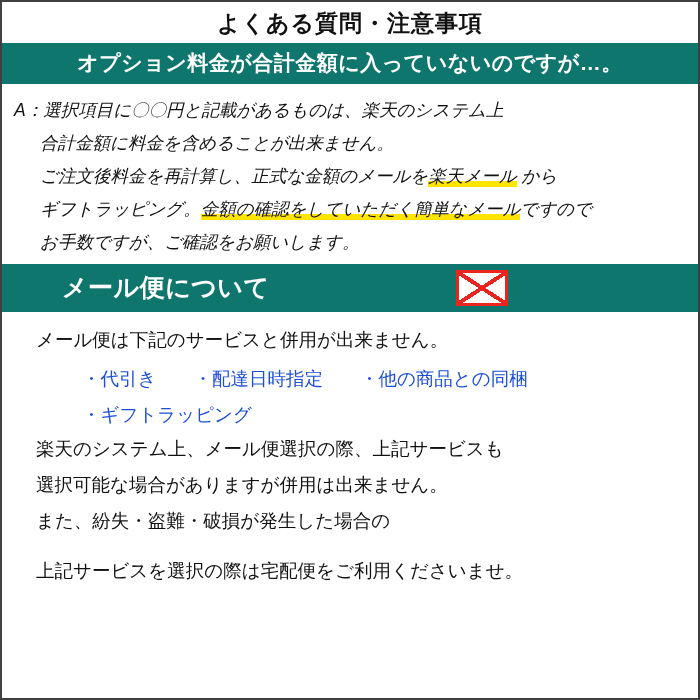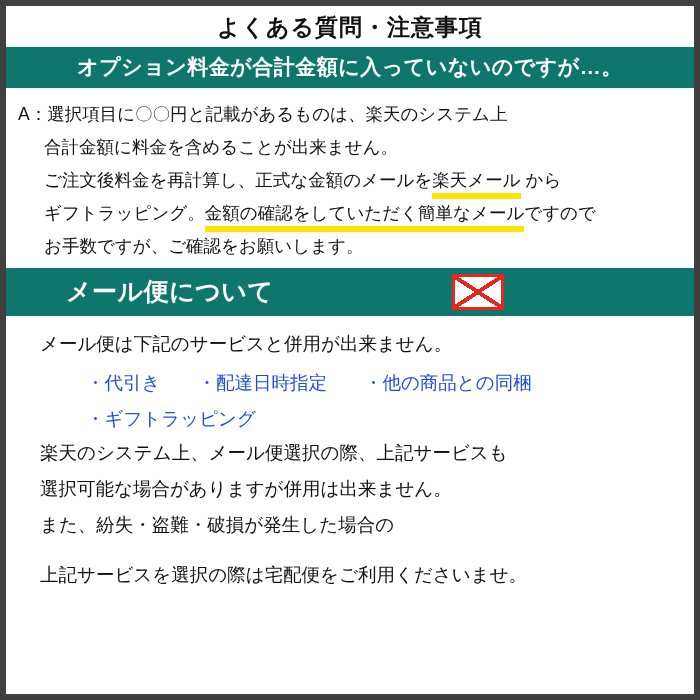--- a/index.html
+++ b/index.html
@@ -12,21 +12,21 @@
     background: #ffffff;
     font-family: "Liberation Sans", sans-serif;
     color: #111111;
     overflow: hidden;
   }
   .page {
     position: relative;
     width: 700px;
     height: 700px;
     box-sizing: border-box;
-    border: 6px solid #404040;
+    border: 2px solid #404040;
     background: #ffffff;
   }
 
   
   .faq-title {
     text-align: center;
     font-size: 23px;
     font-weight: bold;
     letter-spacing: 1px;
     padding: 6px 0 4px 0;
@@ -54,25 +54,26 @@
 
   
   .answer {
     padding: 10px 10px 6px 12px;
     font-size: 17.5px;
     line-height: 1.88;
     color: #111111;
   }
   .answer .ln {
     white-space: pre;
+    font-style: italic;
   }
   .indent1 { padding-left: 26px; }
   .hl {
     background: linear-gradient(to top, #ffe400 0 6px, transparent 6px 100%);
-    padding-bottom: 9px;
+    padding-bottom: 1px;
   }
 
   
   .mail-icon {
     position: absolute;
     right: 190px;
     top: 50%;
     transform: translateY(-50%);
     width: 52px;
     height: 36px;

